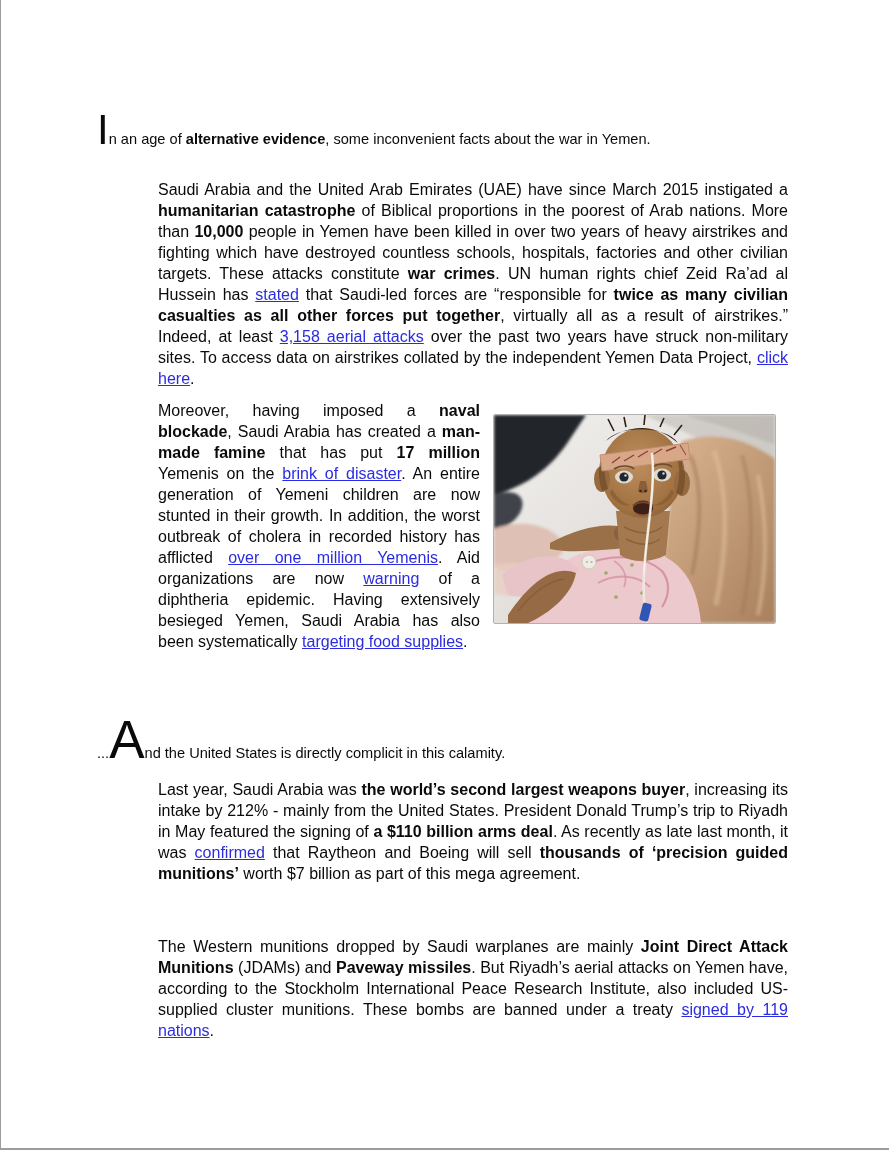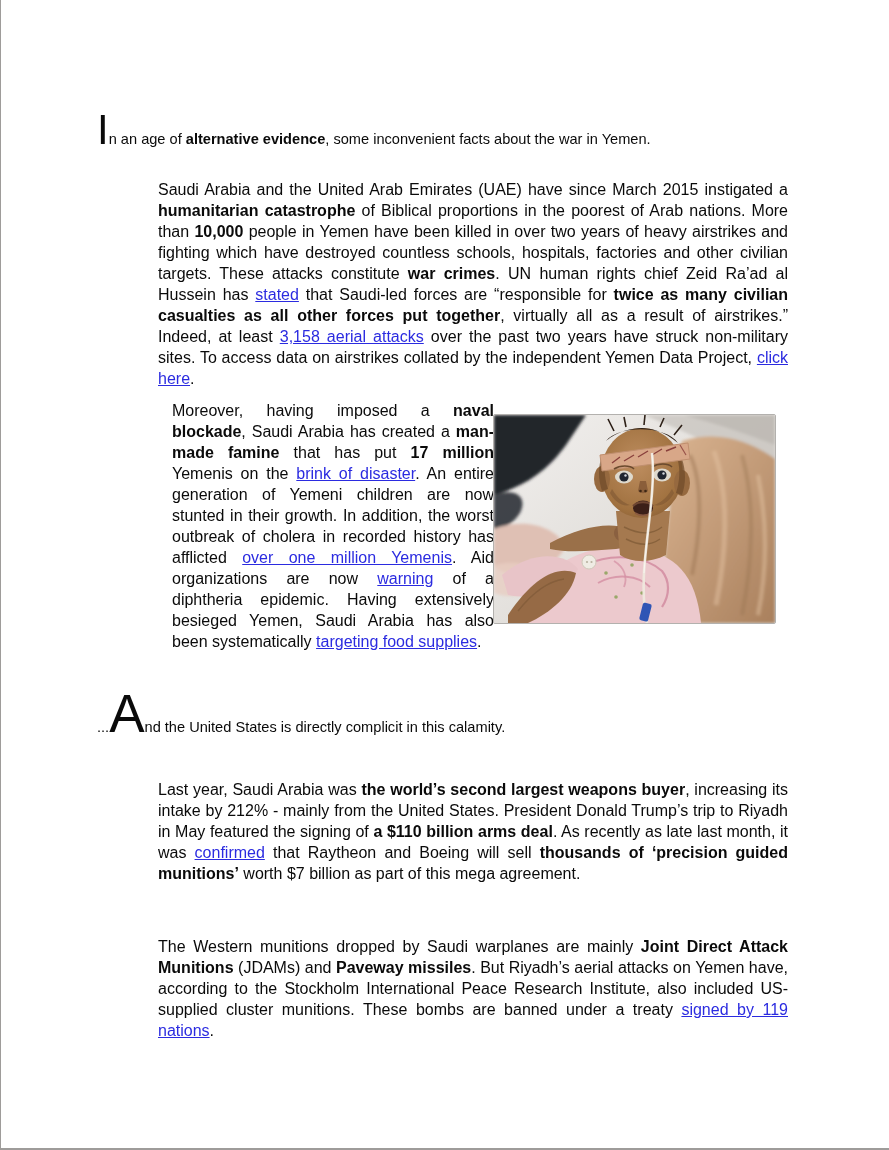--- a/index.html
+++ b/index.html
@@ -35,23 +35,23 @@
     font-weight:400;
     letter-spacing:0;
   }
   .dropcap2{
     font-size:53px;
     line-height:1;
     font-weight:400;
   }
   .h-rest,.h-pre{font-size:14.6px;}
   .h1{left:96px;top:109px;}
-  .h2{left:96px;top:687px;}
+  .h2{left:96px;top:713px;}
   .p1{left:157px;top:179px;width:630px;}
-  .p2{left:171px;top:400px;width:322px;}
+  .p2{left:157px;top:400px;width:322px;}
   .p3{left:157px;top:779px;width:630px;}
   .p4{left:157px;top:936px;width:630px;}
   figure.photo{
     position:absolute;
     left:492px;top:414px;
     width:283px;height:210px;
     border:1px solid #b3b1ae;
     border-radius:2px;
     overflow:hidden;
     background:#e8e5e1;

